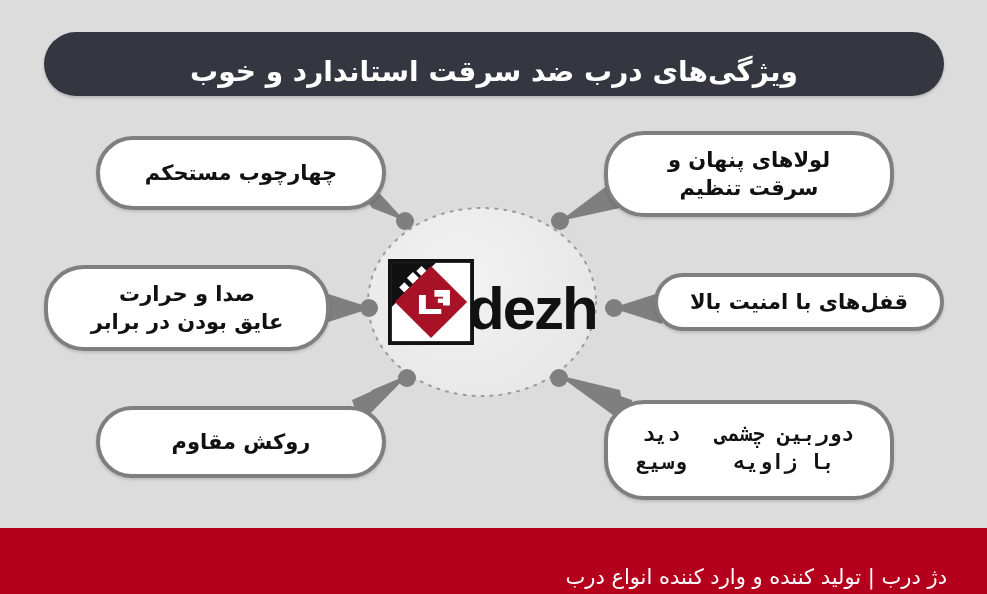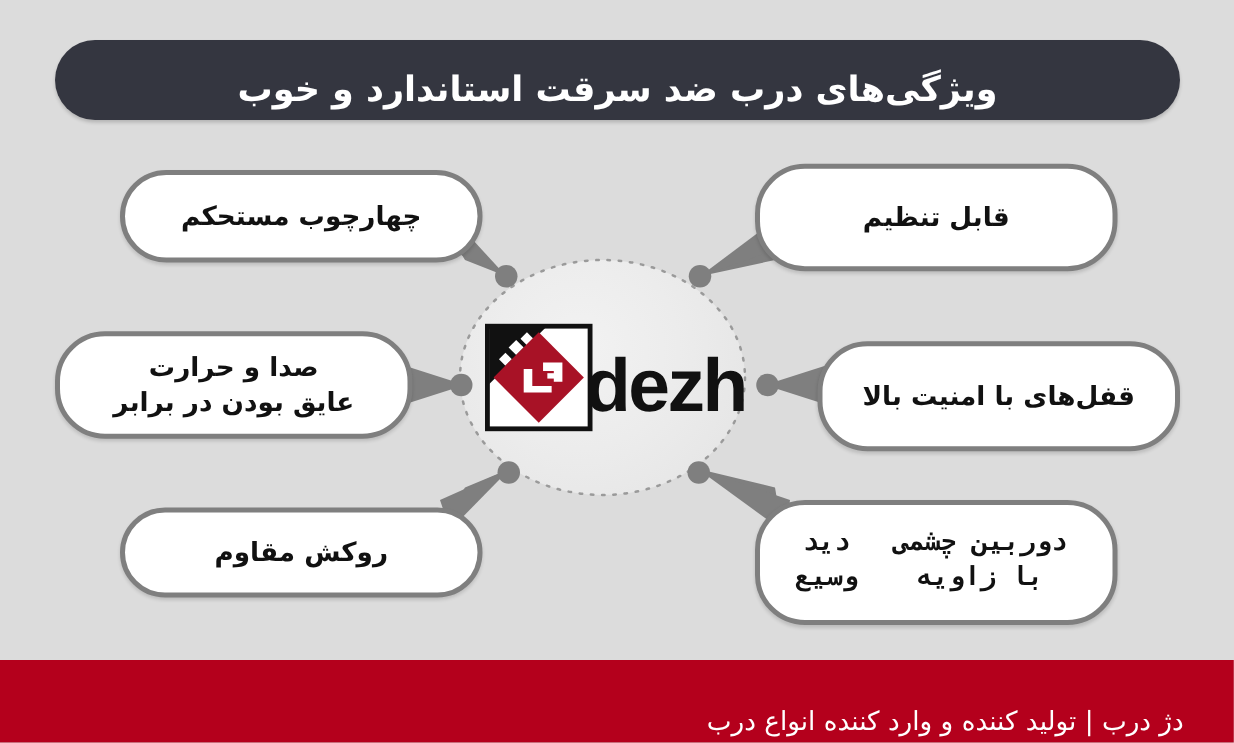--- a/index.html
+++ b/index.html
@@ -233,29 +233,30 @@
       </svg>
       <div id="logo-word">dezh</div>
     </div>
   </div>
 
   <div class="bubble" style="left:96px; top:136px; width:290px; height:74px;">
     <span>چهارچوب مستحکم</span>
   </div>
 
   <div class="bubble" style="left:604px; top:131px; width:290px; height:86px; flex-direction:column;">
-    <span>قابل تنظیم</span>
+    <span>لولاهای پنهان و</span>
+    <span>سرقت تنظیم</span>
   </div>
 
   <div class="bubble" style="left:44px; top:265px; width:286px; height:86px; flex-direction:column;">
     <span>صدا و حرارت</span>
     <span>عایق بودن در برابر</span>
   </div>
 
-  <div class="bubble" style="left:654px; top:273px; width:290px; height:88px;">
+  <div class="bubble" style="left:654px; top:273px; width:290px; height:58px;">
     <span>قفل‌های با امنیت بالا</span>
   </div>
 
   <div class="bubble" style="left:96px; top:406px; width:290px; height:72px;">
     <span>روکش مقاوم</span>
   </div>
 
   <div class="bubble" style="left:604px; top:400px; width:290px; height:100px; flex-direction:row;font-family:Liberation Mono, monospace;">
     <span>دوربین چشمی با زاویه</span>
     <span>دید وسیع</span>

